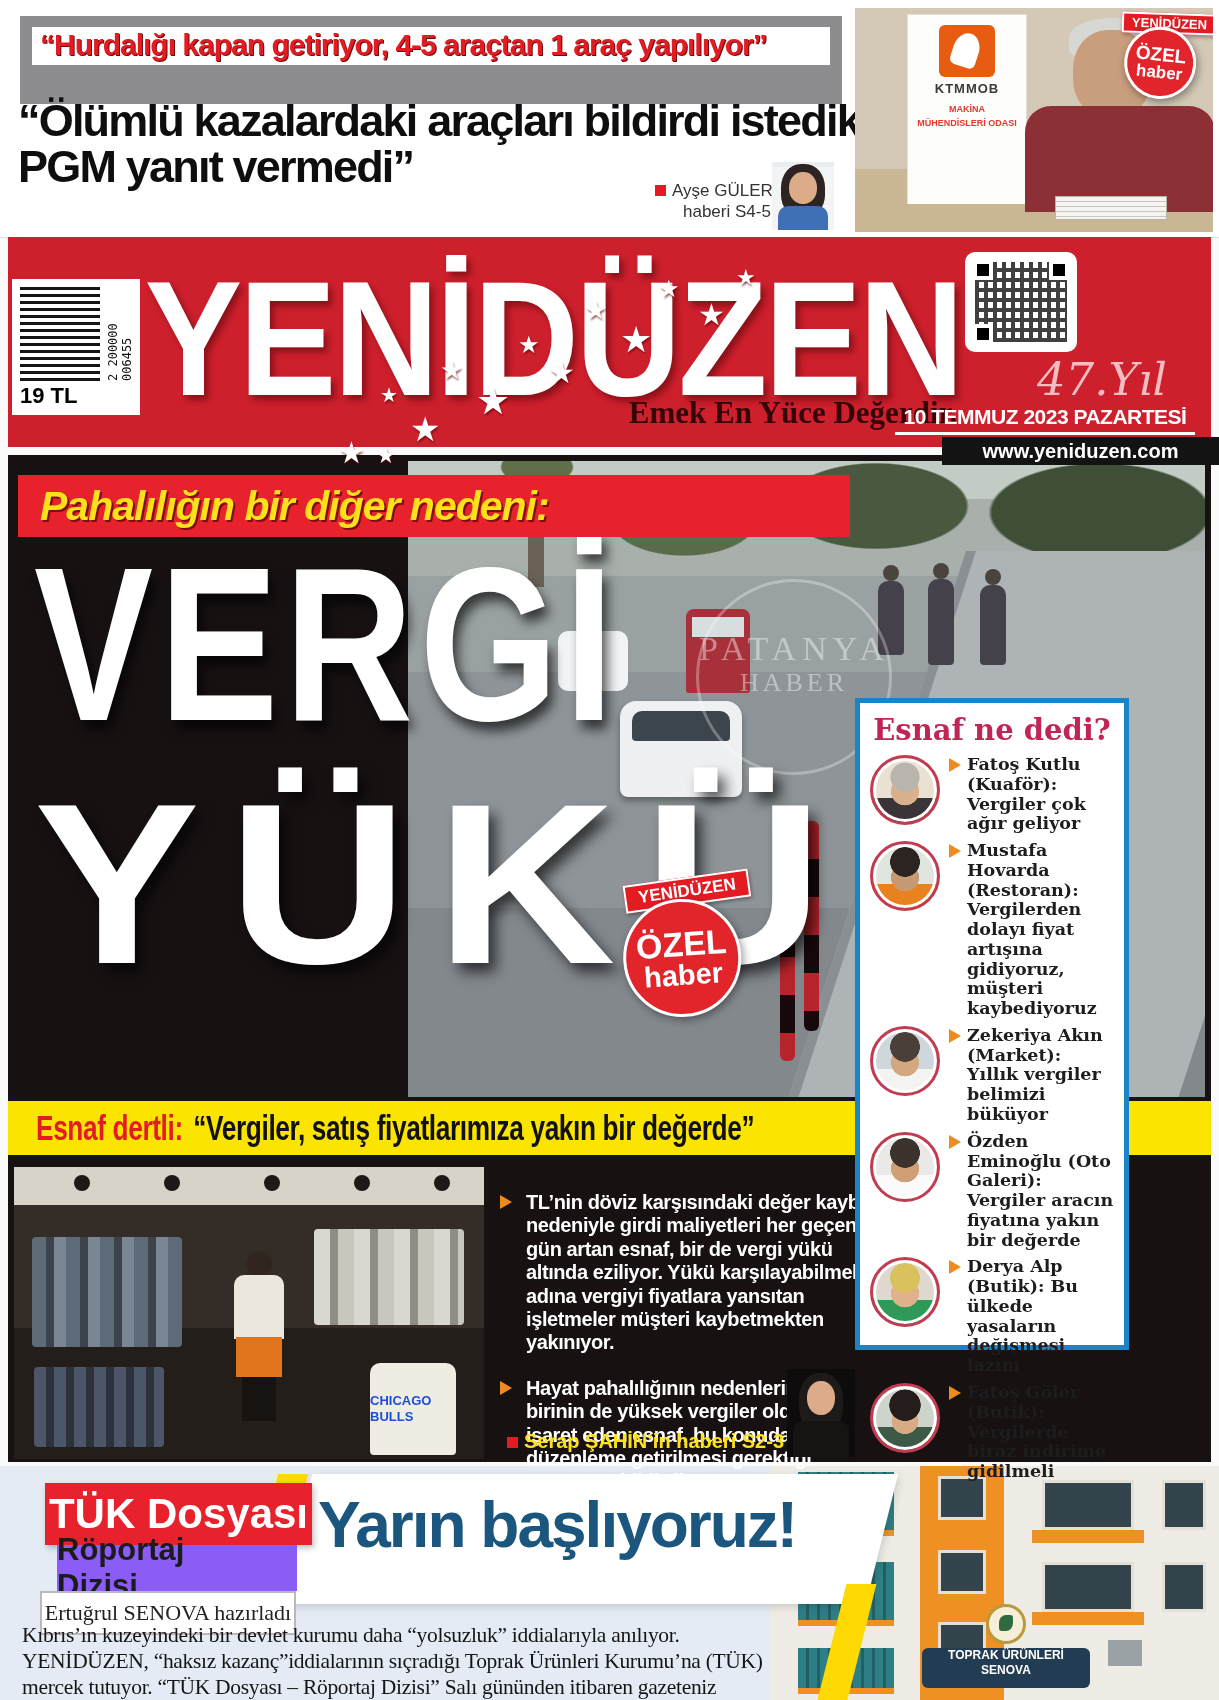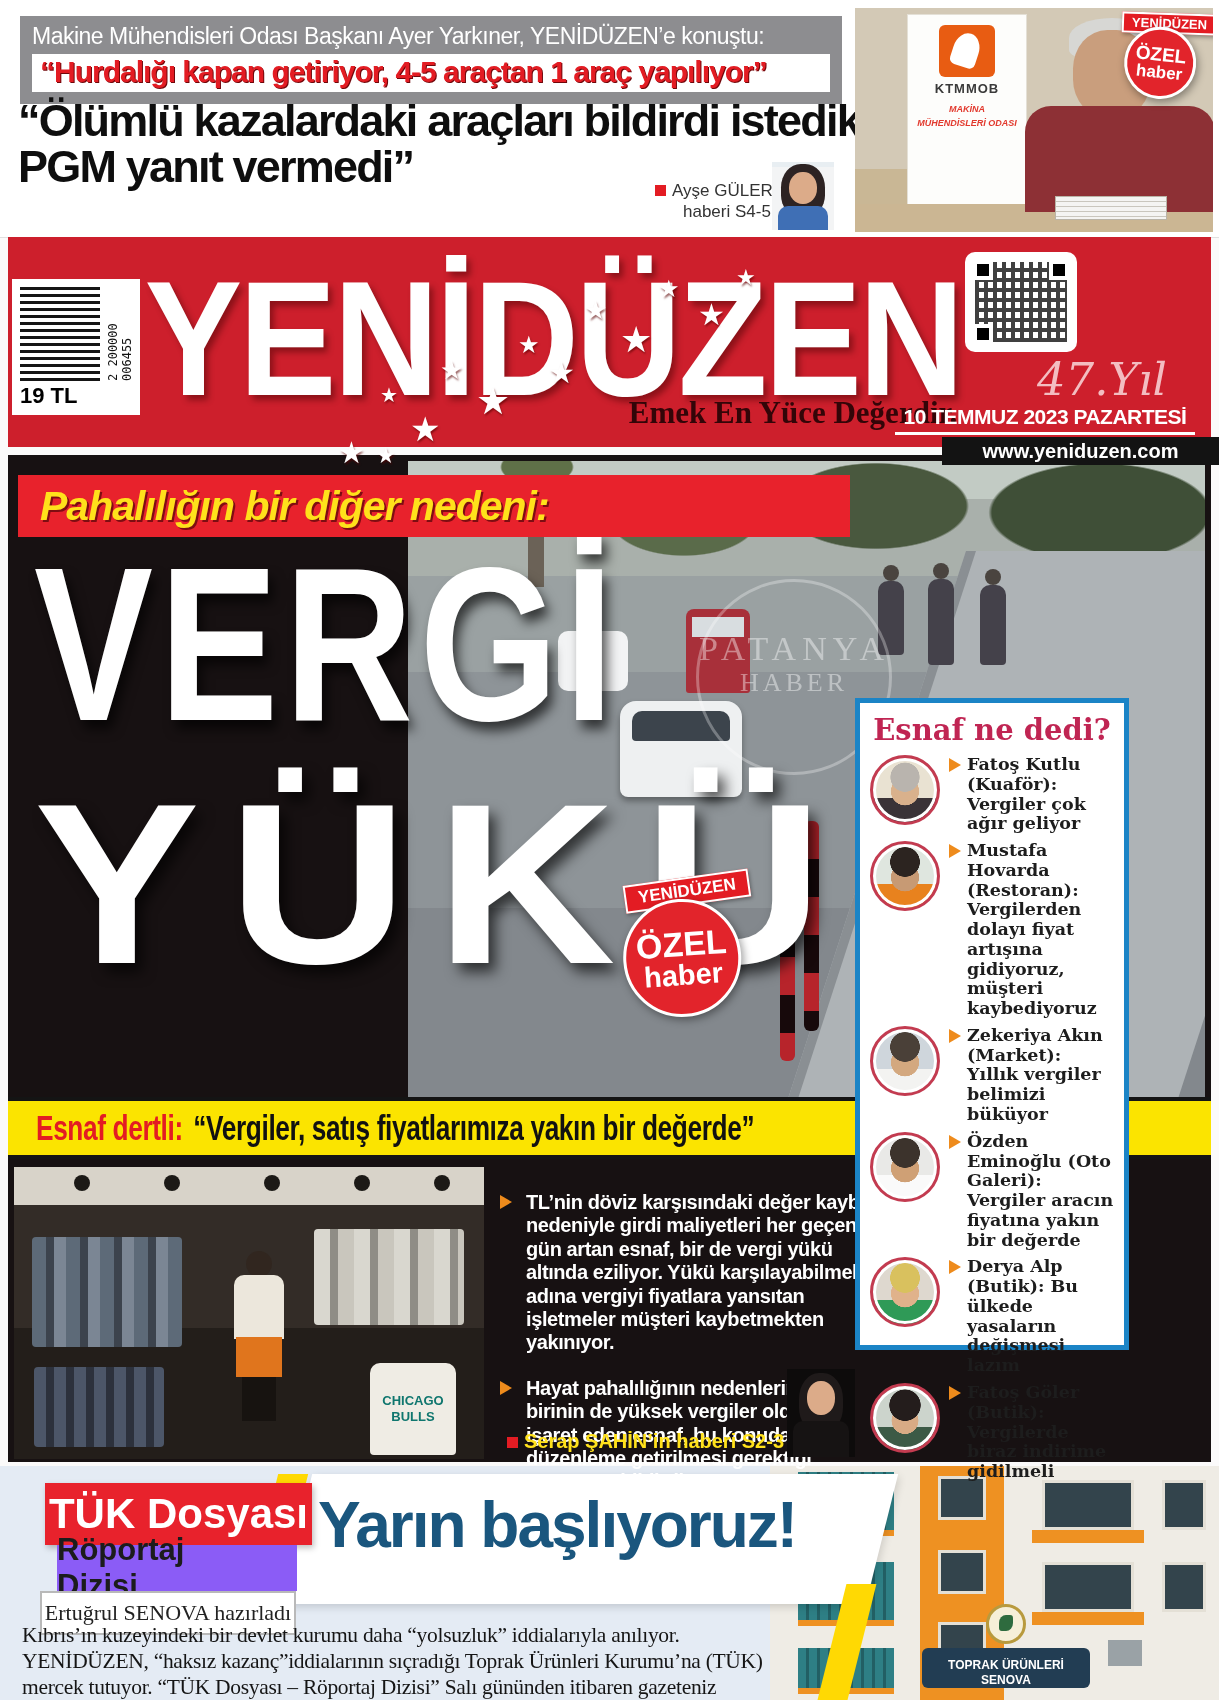--- a/index.html
+++ b/index.html
@@ -33,21 +33,21 @@
   .body-f.dark { background:#1d1a1a; }
 
   .top-photo { position:absolute; left:855px; top:8px; width:358px; height:224px;
                background:linear-gradient(180deg,#d3c9b6 0 72%, #c9b795 72% 100%); overflow:hidden; }
   .ktm-banner { position:absolute; left:52px; top:6px; width:118px; height:210px; background:#fdfdfb;
                 border:1px solid #e4e0d6; text-align:center; }
   .ktm-logo { margin:10px auto 4px; width:56px; height:52px; background:#e85c12; border-radius:6px; position:relative; }
   .ktm-logo::after { content:""; position:absolute; left:14px; top:8px; width:26px; height:34px;
                      background:#fff; border-radius:50% 50% 6px 6px; transform:rotate(18deg); }
   .ktm-name { font-size:13px; font-weight:bold; color:#3a3a3a; letter-spacing:1px; }
-  .ktm-sub { margin-top:6px; font-size:9px; font-weight:bold; color:#e23a2e; line-height:1.6; padding:0 6px;font-style:italic; }
+  .ktm-sub { margin-top:6px; font-size:9px; font-weight:bold; color:#e23a2e; line-height:1.6; padding:0 6px; }
   .man { position:absolute; left:170px; top:10px; width:190px; height:214px; }
   .man-hair { position:absolute; left:44px; top:0; width:86px; height:40px; background:#d7d7d4;
               border-radius:50% 50% 20% 20%; }
   .man-head { position:absolute; left:48px; top:12px; width:78px; height:88px; background:#c99e7d;
               border-radius:44%; }
   .man-body { position:absolute; left:0px; top:88px; width:190px; height:106px; background:#8d3035;
               border-radius:26px 26px 0 0; }
   .man-table { position:absolute; left:-170px; top:186px; width:360px; height:38px; background:#cbb693; }
   .notebook { position:absolute; left:30px; top:178px; width:110px; height:22px; background:#f4f4f2;
               border:1px solid #b9b4a7;
@@ -193,22 +193,22 @@
   .rack.r2 { left:300px; top:62px; width:150px; height:96px;
              background:repeating-linear-gradient(90deg,#d9d7cf 0 16px,#8f8d86 16px 24px,#c9c6bd 24px 40px); }
   .rack.r3 { left:20px; top:200px; width:130px; height:80px;
              background:repeating-linear-gradient(90deg,#4c5668 0 12px,#2c313c 12px 20px); }
   .shopper { position:absolute; left:216px; top:84px; width:58px; height:170px; }
   .shopper .h { position:absolute; left:16px; top:0; width:26px; height:26px; border-radius:50%; background:#31261f; }
   .shopper .t { position:absolute; left:4px; top:24px; width:50px; height:64px; background:#ece7dc; border-radius:10px 10px 0 0; }
   .shopper .s { position:absolute; left:6px; top:86px; width:46px; height:40px; background:#e0751d; }
   .shopper .l { position:absolute; left:12px; top:126px; width:34px; height:44px; background:#171310; }
   .tee { position:absolute; left:356px; top:196px; width:86px; height:92px; background:#efece4;
-         border-radius:10px 10px 4px 4px; color:#0f766e; font-weight:bold; font-size:13px;
-         display:flex; align-items:center; justify-content:center; text-align:center; line-height:1.2; }
+         border-radius:10px 10px 4px 4px; color:#1d4ed8; font-weight:bold; font-size:13px;
+         display:flex; align-items:center; justify-content:center; line-height:1.2; }
 
   .body-col { position:absolute; left:492px; top:716px; width:372px; z-index:1; }
   .para { position:relative; padding-left:26px; color:#fff; font-weight:bold; font-size:20px;
           line-height:1.17; letter-spacing:-0.4px; margin-bottom:22px; }
   .para .tri { top:4px; }
   .story-byline { position:absolute; left:470px; top:975px; width:306px; text-align:right;
                   color:#ffe11b; font-weight:bold; font-size:20px; z-index:1; }
   .reporter-b { position:absolute; left:779px; top:914px; width:68px; height:88px; z-index:1;
                 background:#0d0b0b; }
   .reporter-b .hair-f { left:12px; top:4px; width:44px; height:58px; background:#1f1a1a; }
@@ -218,21 +218,21 @@
   
   .bottom { position:absolute; left:0; top:1466px; width:1219px; height:234px; background:#e4ebf4; }
   .building { position:absolute; right:0; top:0; width:449px; height:234px; overflow:hidden; background:#efece5; }
   .b-col { position:absolute; left:150px; top:0; width:84px; height:234px; background:#ee9122; }
   .b-win { position:absolute; background:#33444c; border:3px solid #e4e0d6; box-sizing:border-box; }
   .balc { position:absolute; background:repeating-linear-gradient(90deg,#2e7f85 0 8px,#225f64 8px 11px);
           border-bottom:6px solid #ee9122; }
   .oband { position:absolute; background:#ee9122; }
   .sign { position:absolute; left:152px; bottom:12px; width:168px; height:40px; background:#223d53;
           border-radius:6px; color:#fff; font-weight:bold; font-size:12px; text-align:center;
-          display:flex; flex-direction:column; justify-content:flex-end; line-height:1.25; }
+          display:flex; flex-direction:column; justify-content:flex-start; line-height:1.25; }
   .logo-circ { position:absolute; left:216px; bottom:56px; width:40px; height:40px; border-radius:50%;
                background:#f6efd8; border:3px solid #b89a3e; box-sizing:border-box; }
   .logo-circ::after { content:""; position:absolute; left:10px; top:8px; width:14px; height:16px;
                       background:#2e6b3e; border-radius:50% 20% 50% 20%; }
   .ac { position:absolute; left:338px; bottom:34px; width:34px; height:26px; background:#9aa2a6; }
   .slant-panel { position:absolute; left:296px; top:8px; width:586px; height:130px; background:#fff;
                  transform:skewX(-14deg); box-shadow:2px 3px 8px rgba(0,0,0,.15); }
   .yslash { position:absolute; background:#ffd903; transform:skewX(-14deg); }
   .ys1 { left:262px; top:8px; width:30px; height:130px; }
   .ys2 { left:832px; top:118px; width:30px; height:116px; }
@@ -251,21 +251,20 @@
                  font-family:"Liberation Serif",serif; font-size:21.5px; letter-spacing:-0.3px;
                  line-height:1.22; color:#151515; z-index:2; }
 </style>
 </head>
 <body>
 
 <div class="page">
 
   <section class="top-strip">
     <div class="gray-banner">
-      <div class="gb-line1">Makine Mühendisleri Odası Başkanı Ayer Yarkıner, YENİDÜZEN’e konuştu:</div>
       <div class="gb-line2">“Hurdalığı kapan getiriyor, 4-5 araçtan 1 araç yapılıyor”</div>
     </div>
     <h1 class="top-headline">“Ölümlü kazalardaki araçları bildirdi istedik, PGM yanıt vermedi”</h1>
     <div class="top-byline">
       <span class="red-sq"></span><span>Ayşe GÜLER’in</span>
       <div class="ind">haberi S4-5</div>
     </div>
     <div class="portrait reporter-a">
       <div class="hair-f"></div>
       <div class="face-f"></div>

